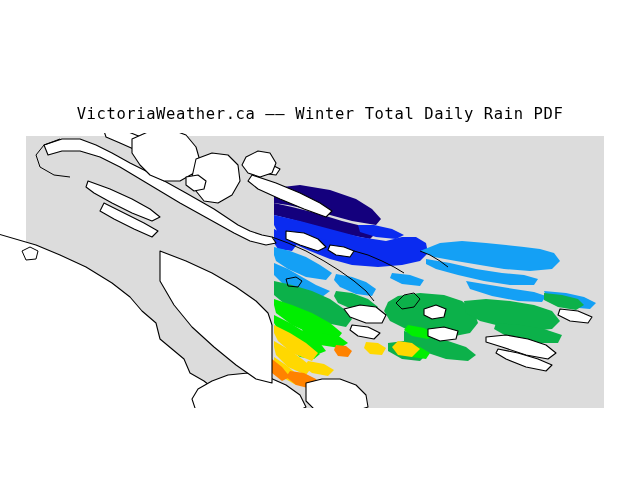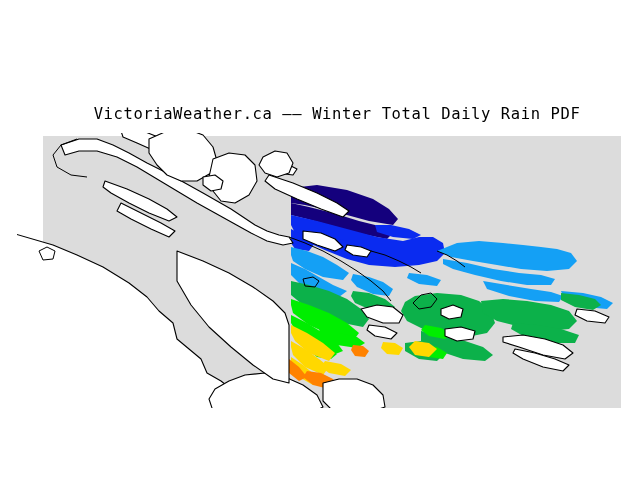--- a/index.html
+++ b/index.html
@@ -12,21 +12,20 @@
     height: 480px;
     position: relative;
     overflow: hidden;
     font-family: "DejaVu Sans Mono", monospace;
   }
   #root {
     position: absolute;
     left: 0; top: 0;
     width: 544px; height: 480px;
     background: #ffffff;
-    margin-left: 17px;
   }
 
   
   #title {
     position: absolute;
     left: 0; top: 105px;
     width: 640px;
     text-align: center;
     font-family: "DejaVu Sans Mono", monospace;
     font-size: 15.5px;

